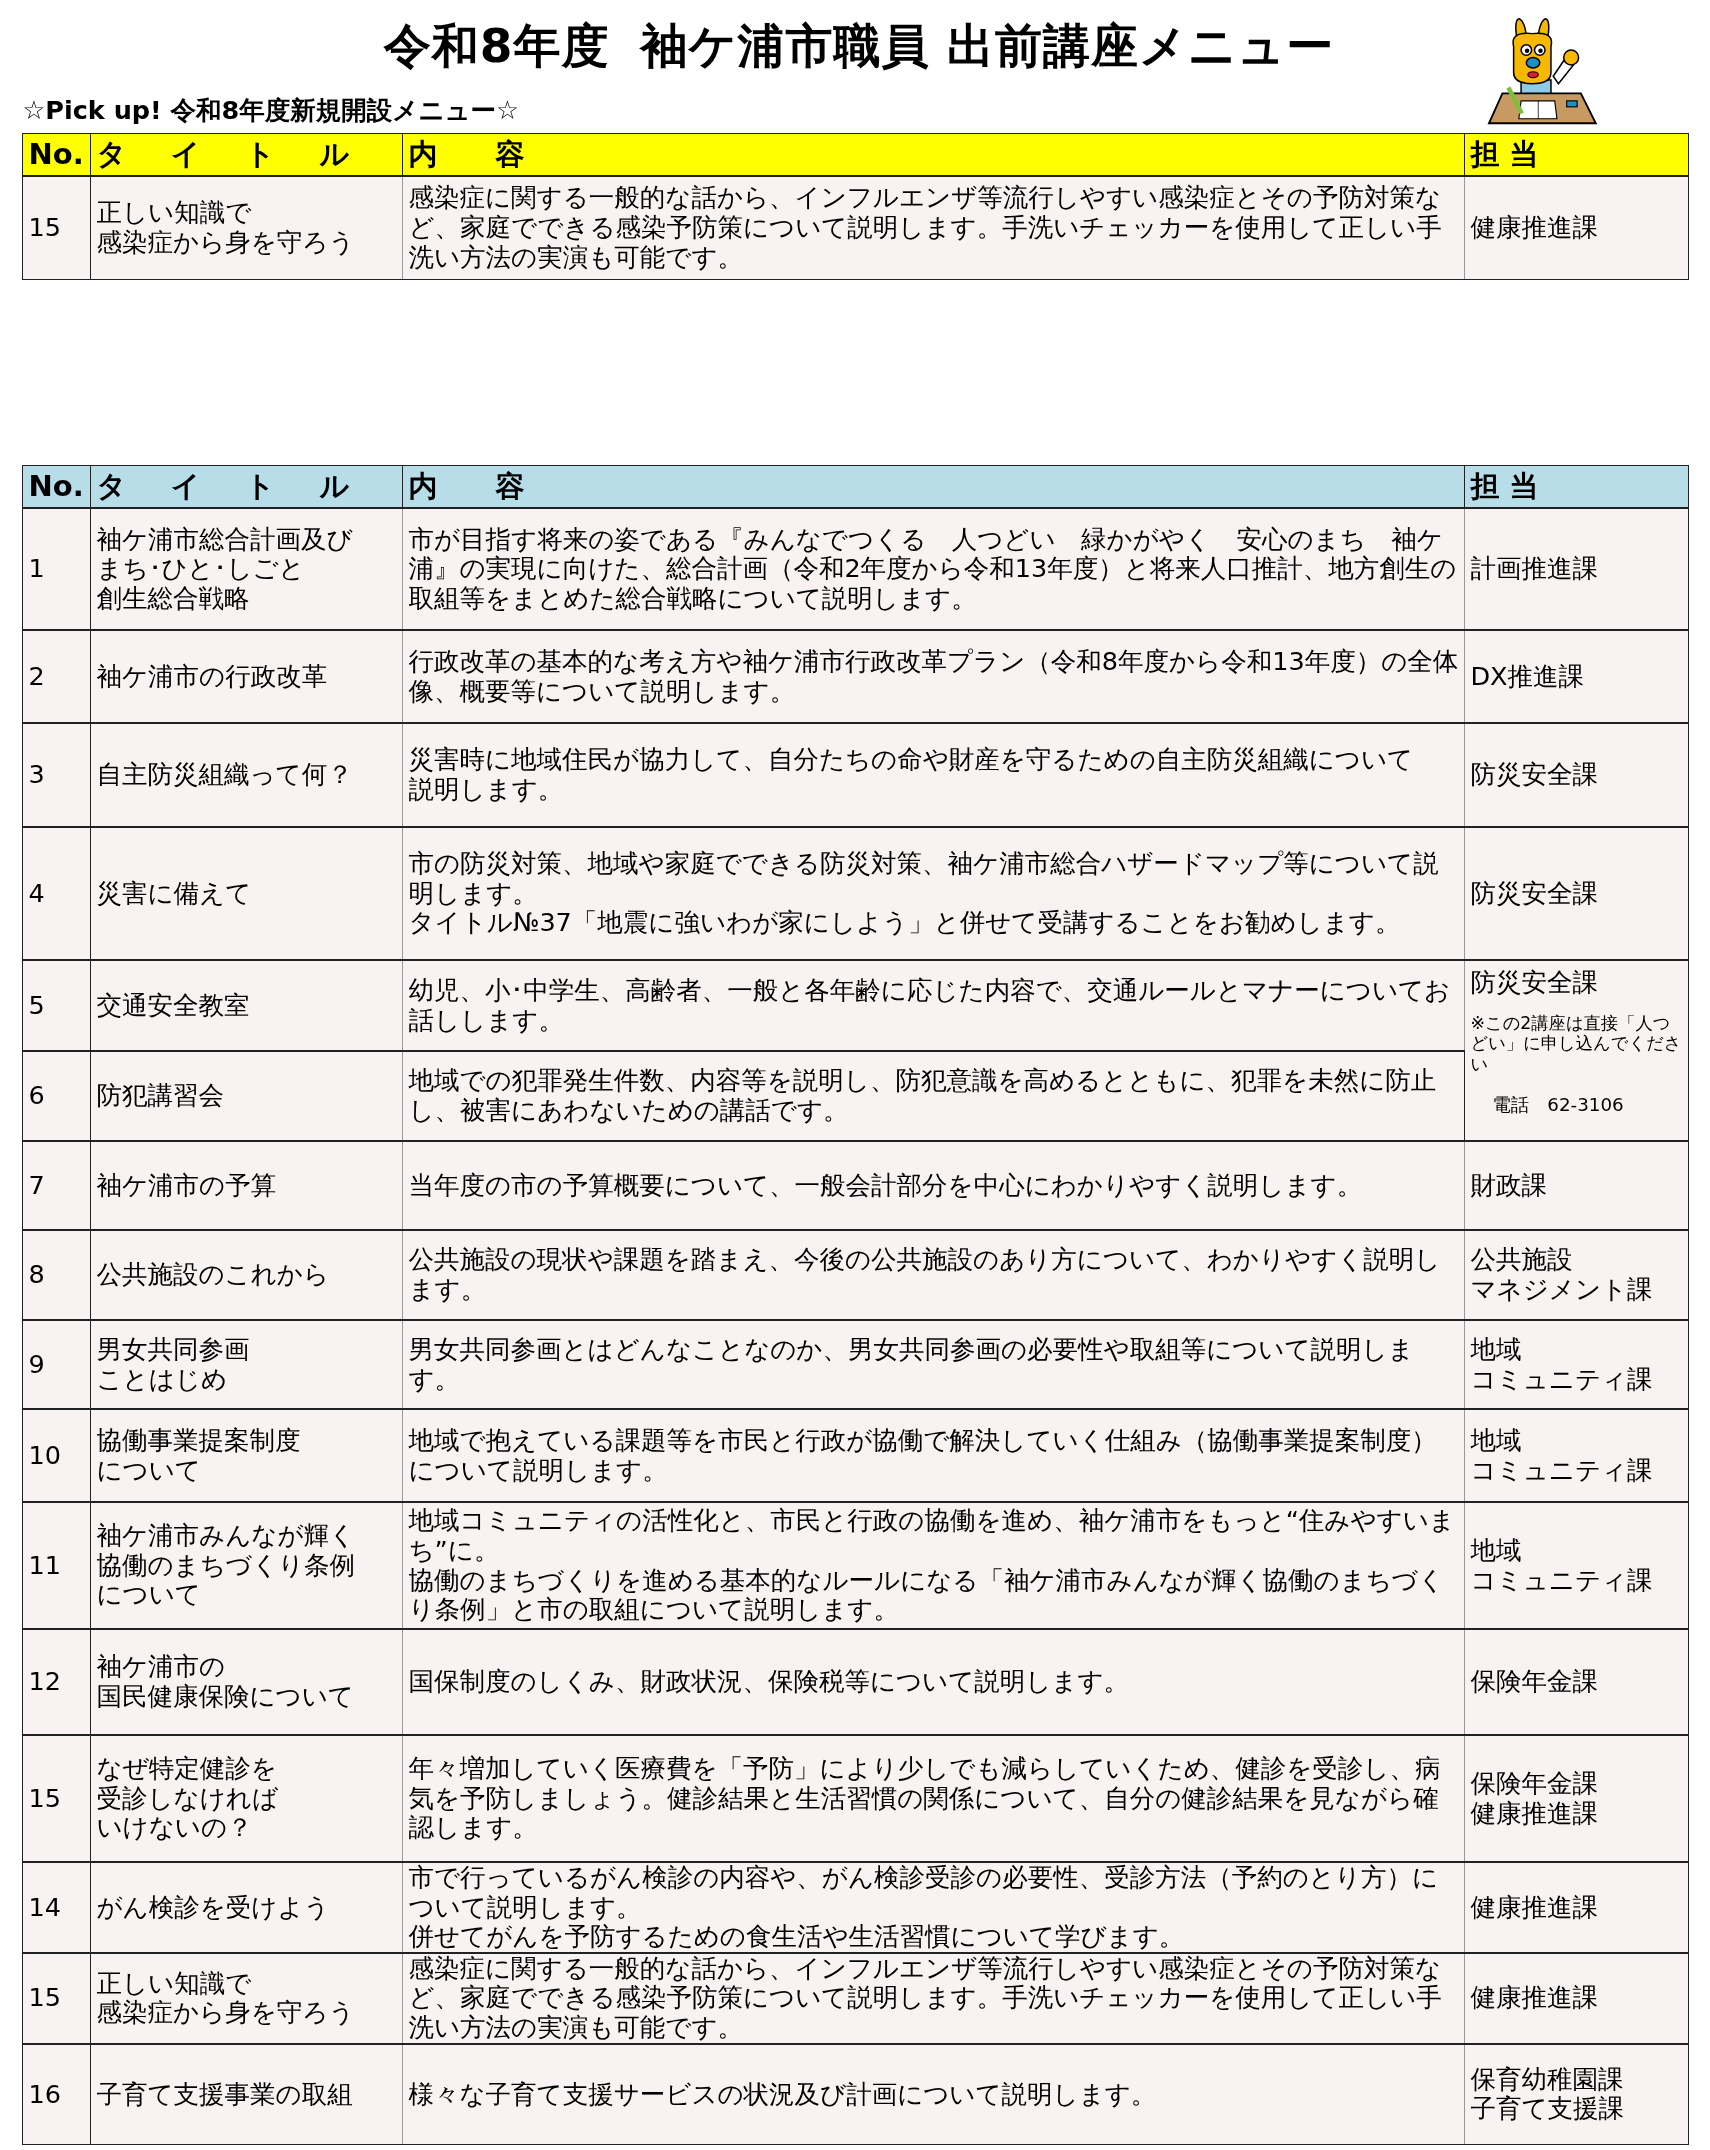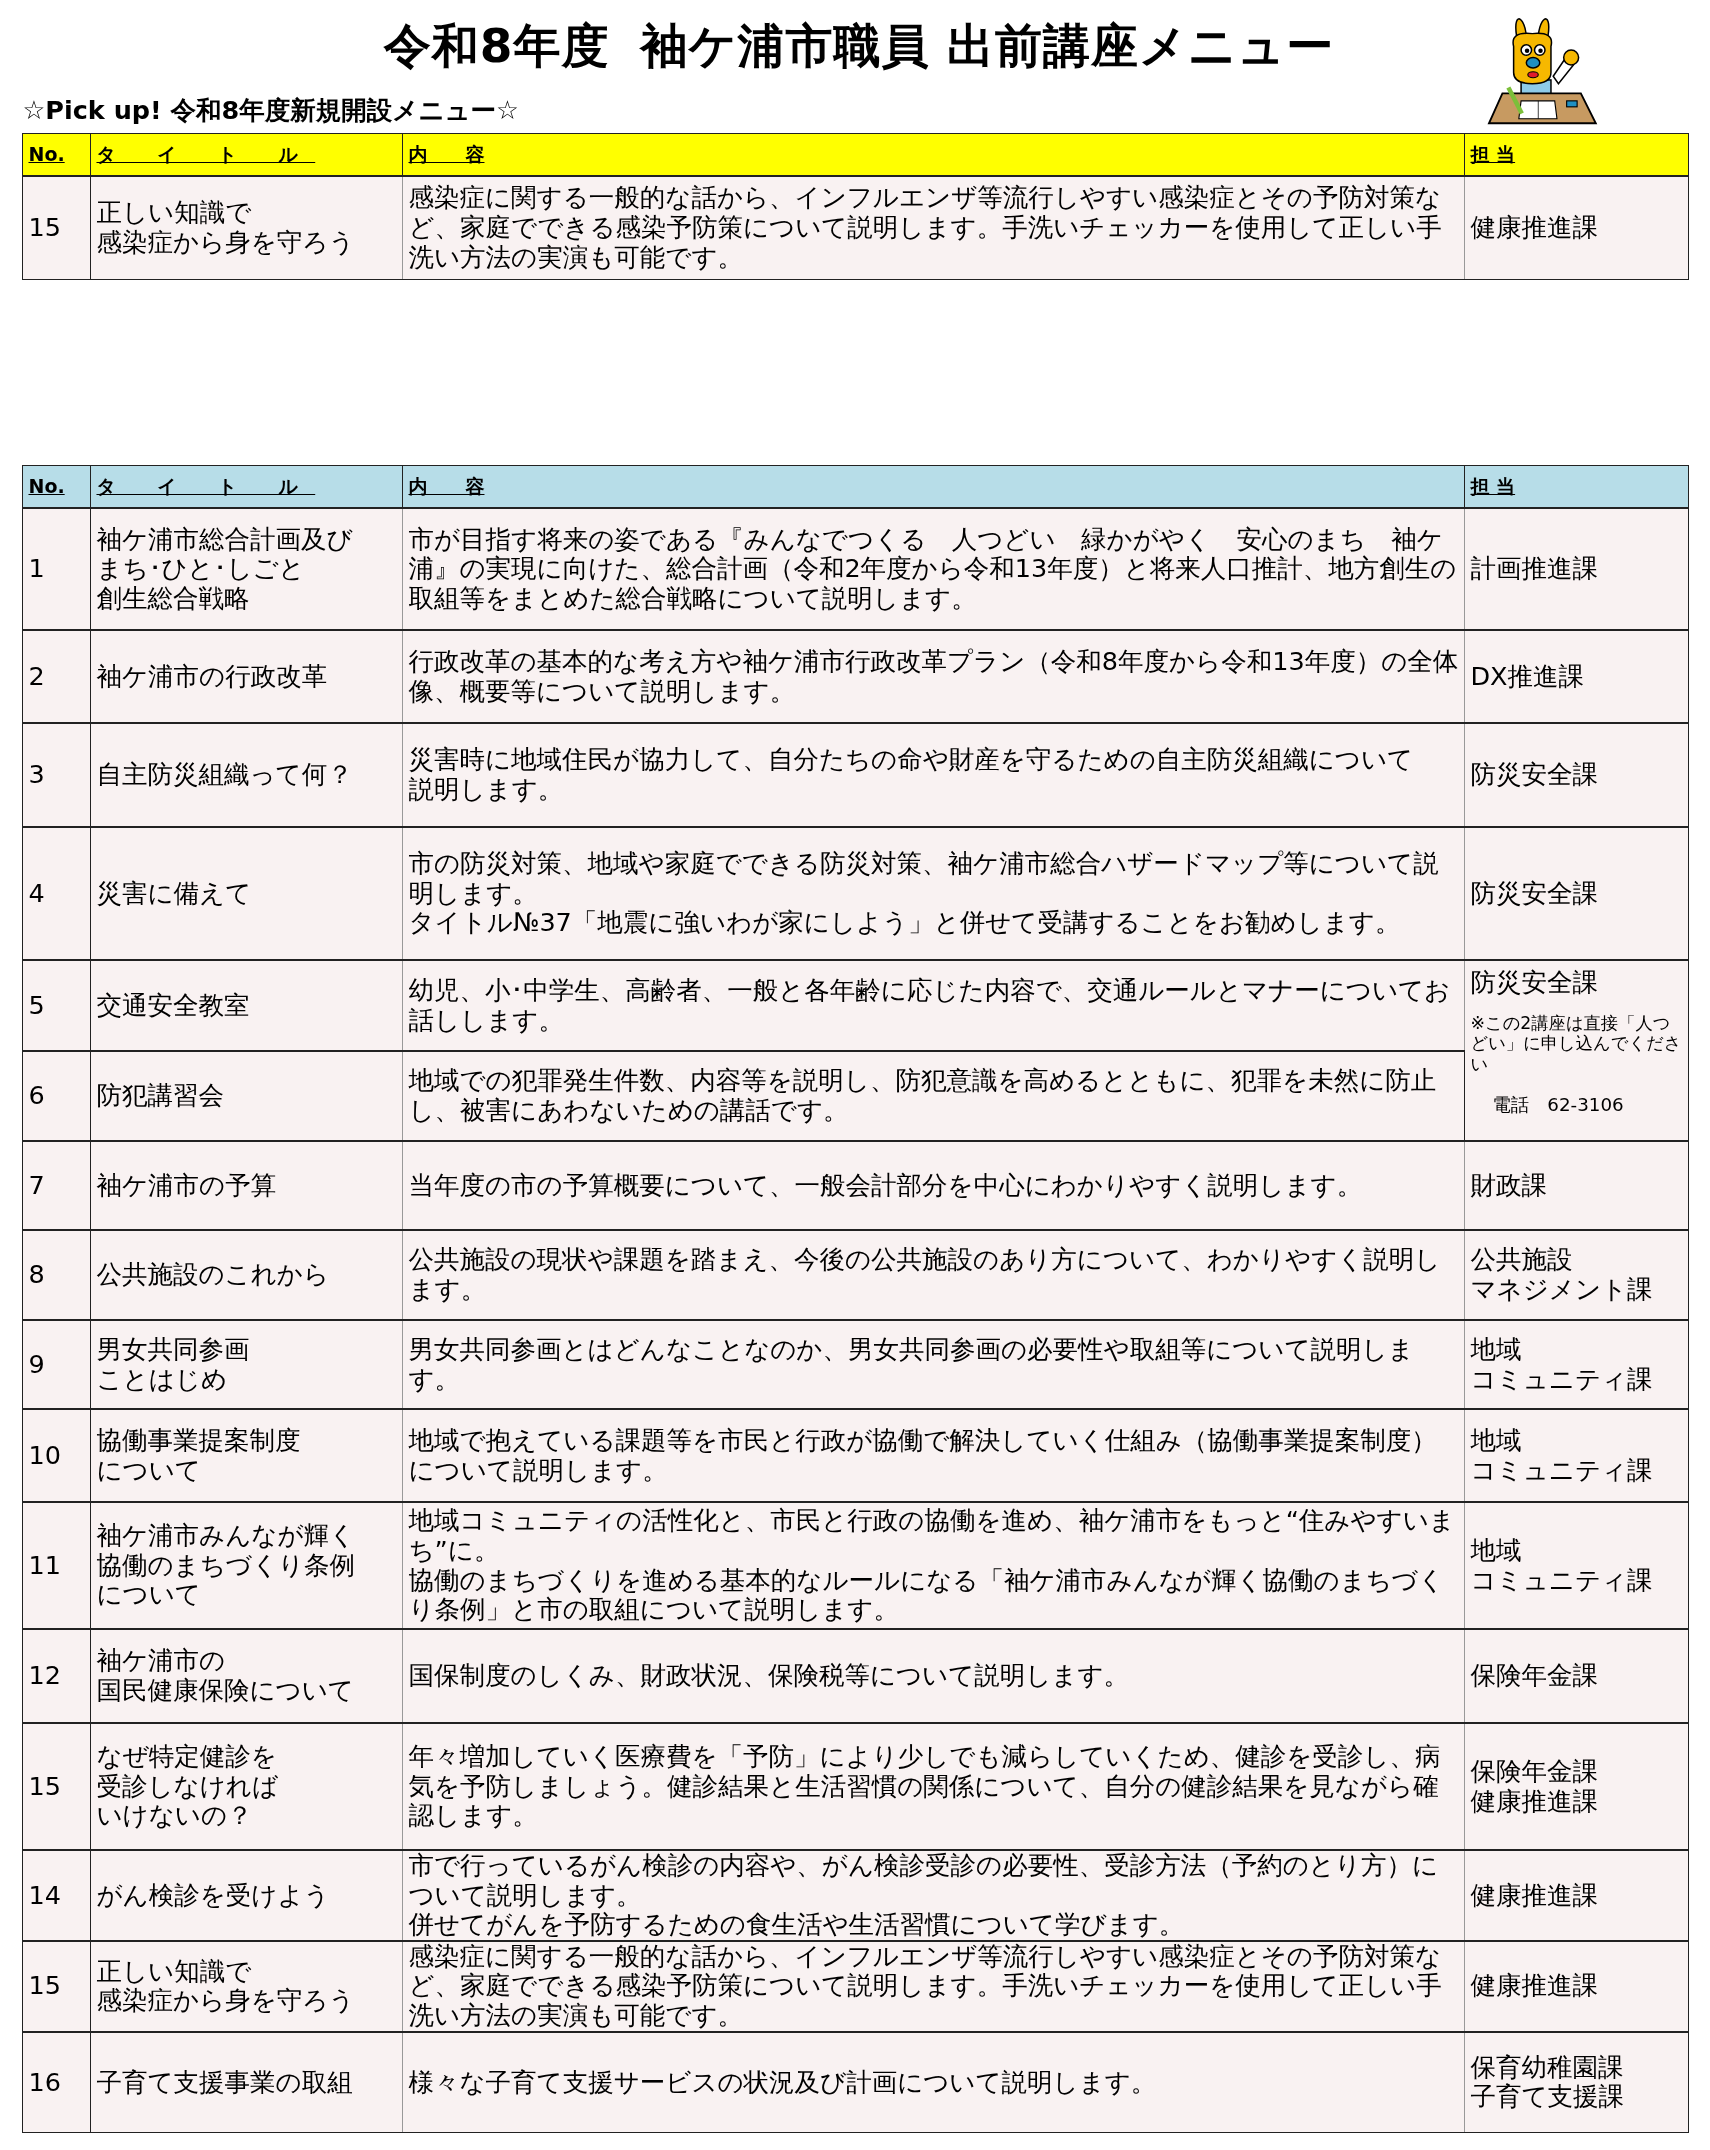--- a/index.html
+++ b/index.html
@@ -6,21 +6,21 @@
   body { width:1710px; height:2151px; position:relative; overflow:hidden;
          font-family:"DejaVu Sans","Liberation Sans",sans-serif; color:#000; }
   .title { position:absolute; left:4px; width:1710px; top:15.3px; text-align:center;
            font-size:47px; font-weight:bold; letter-spacing:1px; line-height:61px; }
   .title .gap { display:inline-block; width:31px; }
   .pickup { position:absolute; left:22.4px; top:92px; font-size:25.5px; font-weight:bold; line-height:36px; }
   .mascot { position:absolute; left:1480px; top:5.1px; width:127px; height:120px; }
   table.menu { position:absolute; left:22.4px; width:1667px; border-collapse:collapse; table-layout:fixed; }
   table.menu td, table.menu th { border:1px solid #222; padding:0 5.1px; vertical-align:middle; text-align:left;
          font-size:25.5px; line-height:29.6px; font-weight:normal; }
-  table.menu th { font-weight:bold; height:41px; font-size:19px;text-decoration:underline; }
+  table.menu th { font-weight:bold; height:41px; font-size:29px; }
   table.menu td { background:#f9f2f2; }
   table.menu tr.row td { border-top:2px solid #222; }
   table.menu td.inner-v { border-left:0.5px solid #999; border-right:0.5px solid #999; }
   .pick th { background:#ffff00; }
   .main th { background:#b7dde8; }
   th .sp { letter-spacing:17.3px; }
   .no { font-size:28.5px; }
   .note { font-size:17.3px; line-height:20.4px; }
   .phone { font-size:18.3px; margin-top:15.3px;margin-left:22px; }
   .dept-extra { margin-top:15.3px; }
@@ -165,21 +165,21 @@
   <tr class="row" style="height:127px">
     <td class="no">11</td>
     <td class="inner-v" style="white-space:pre-line">袖ケ浦市みんなが輝く
 協働のまちづくり条例
 について</td>
     <td class="inner-v" style="white-space:pre-line">地域コミュニティの活性化と、市民と行政の協働を進め、袖ケ浦市をもっと“住みやすいまち”に。
 協働のまちづくりを進める基本的なルールになる「袖ケ浦市みんなが輝く協働のまちづくり条例」と市の取組について説明します。</td>
     <td style="white-space:pre-line">地域
 コミュニティ課</td>
   </tr>
-  <tr class="row" style="height:94px">
+  <tr class="row" style="height:106px">
     <td class="no">12</td>
     <td class="inner-v" style="white-space:pre-line">袖ケ浦市の
 国民健康保険について</td>
     <td class="inner-v">国保制度のしくみ、財政状況、保険税等について説明します。</td>
     <td style="white-space:pre-line">保険年金課</td>
   </tr>
   <tr class="row" style="height:127px">
     <td class="no">15</td>
     <td class="inner-v" style="white-space:pre-line">なぜ特定健診を
 受診しなければ

